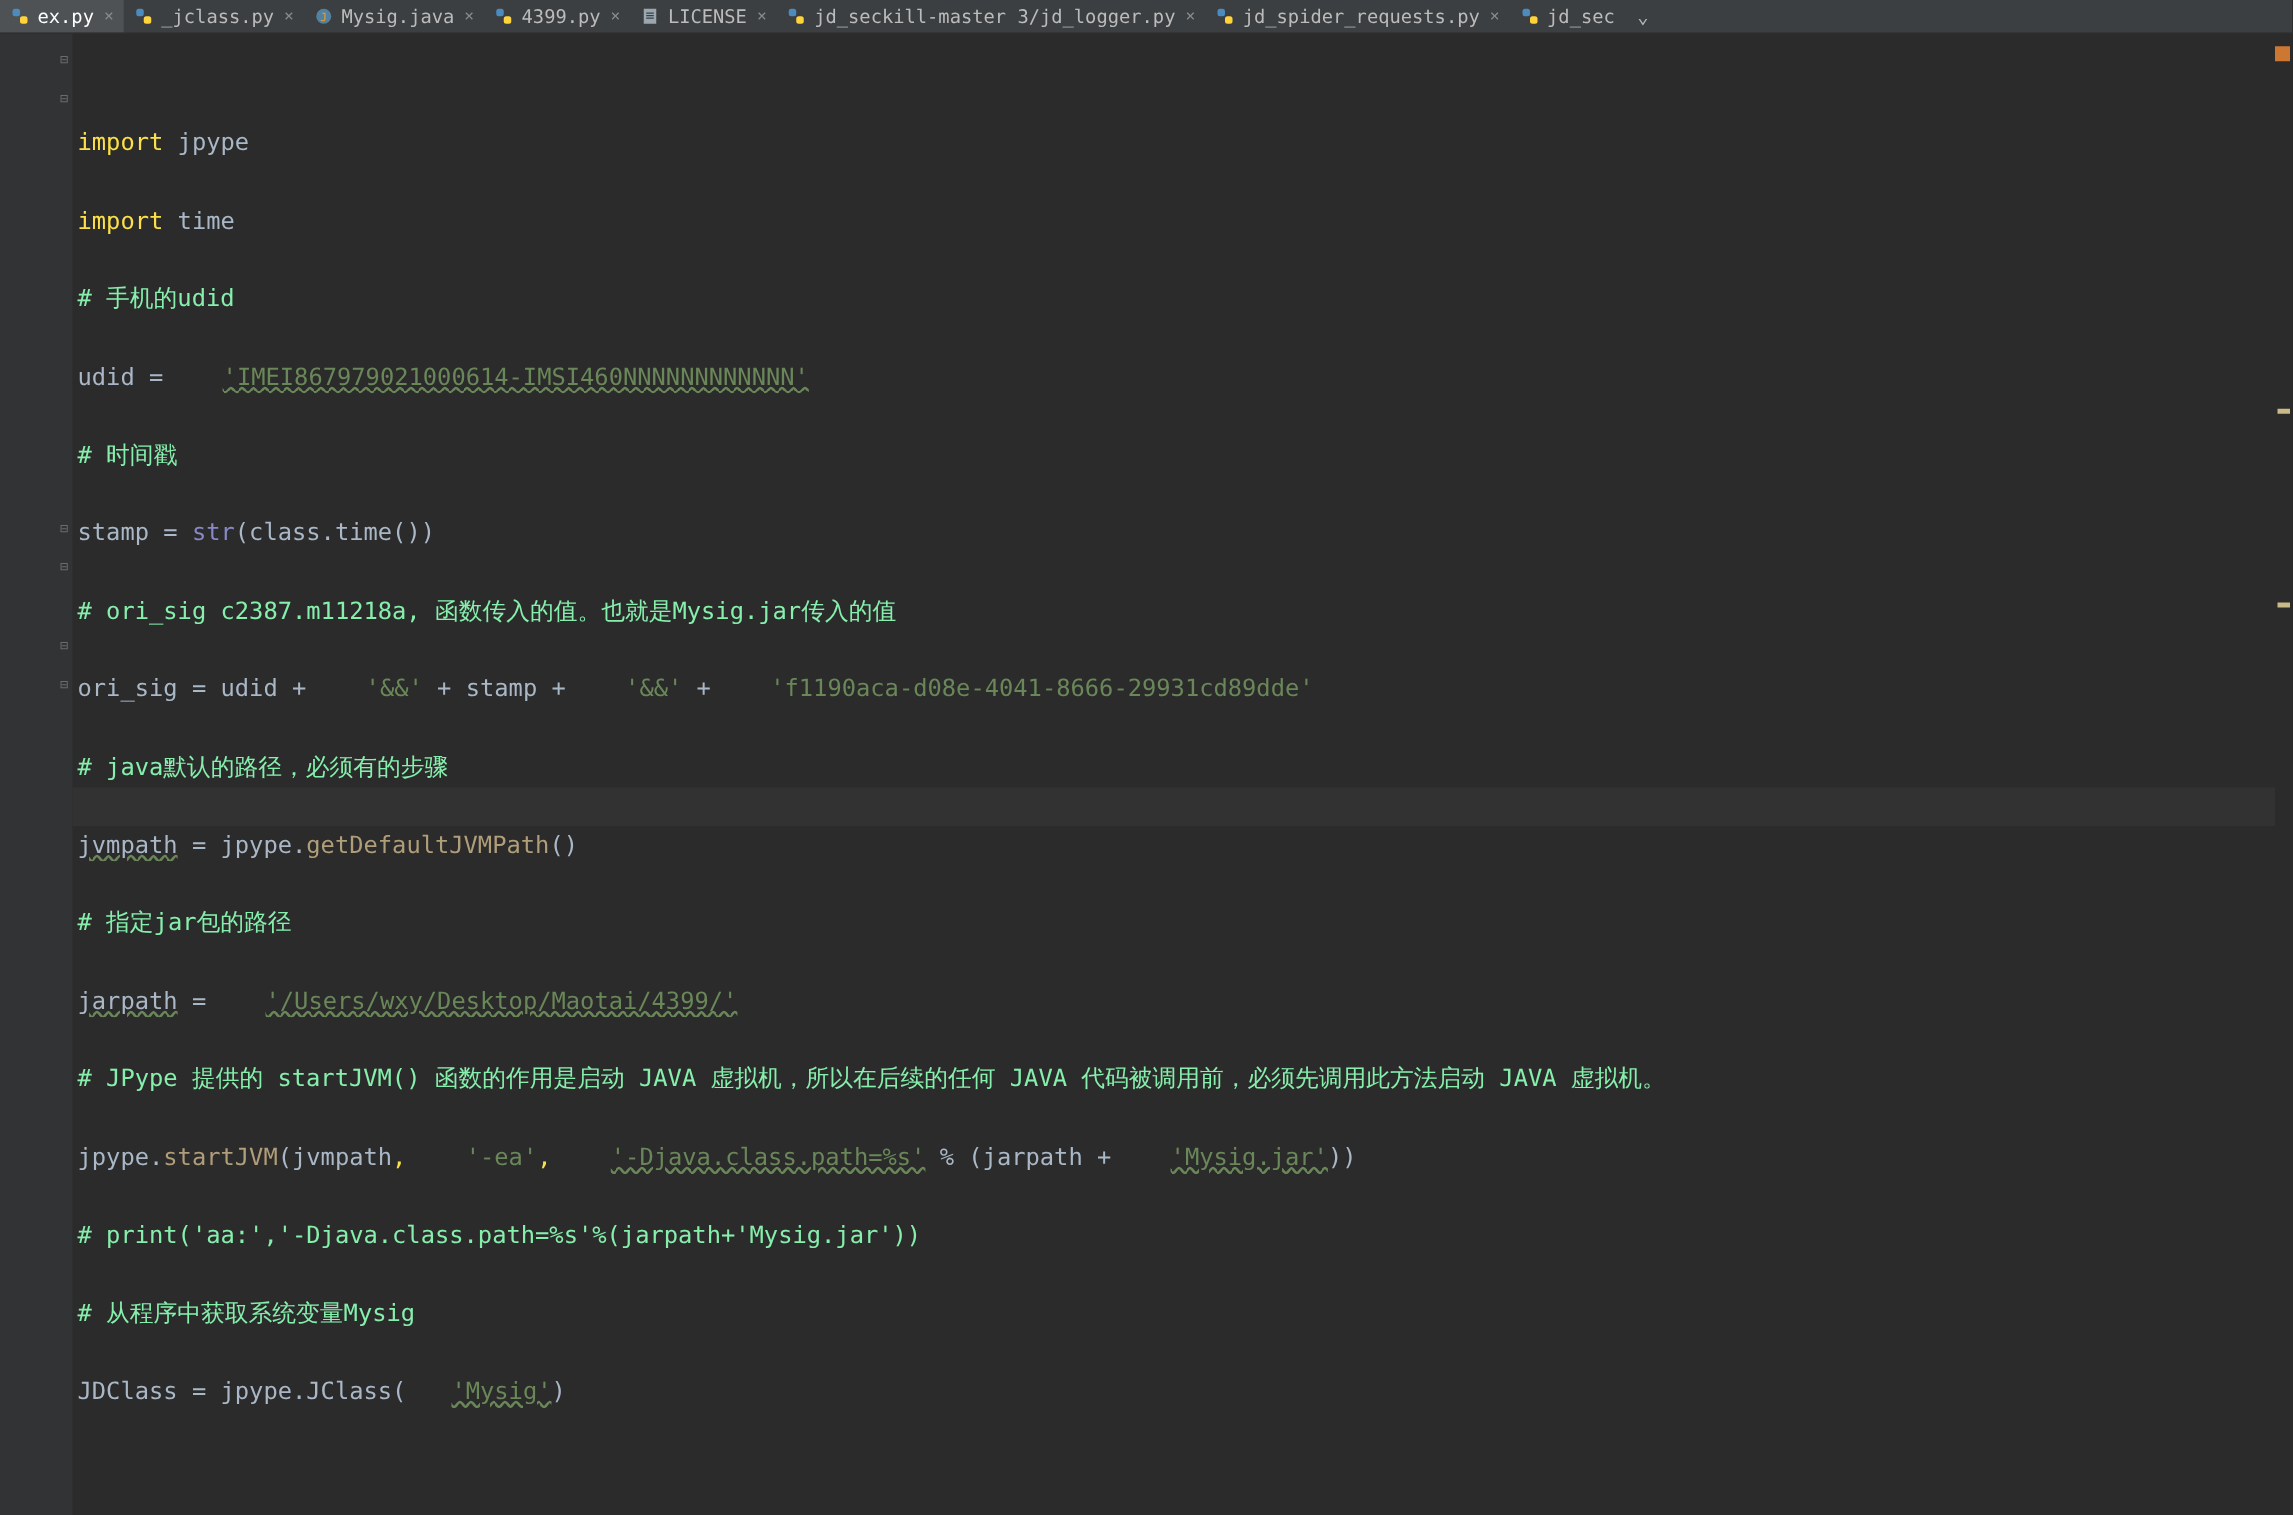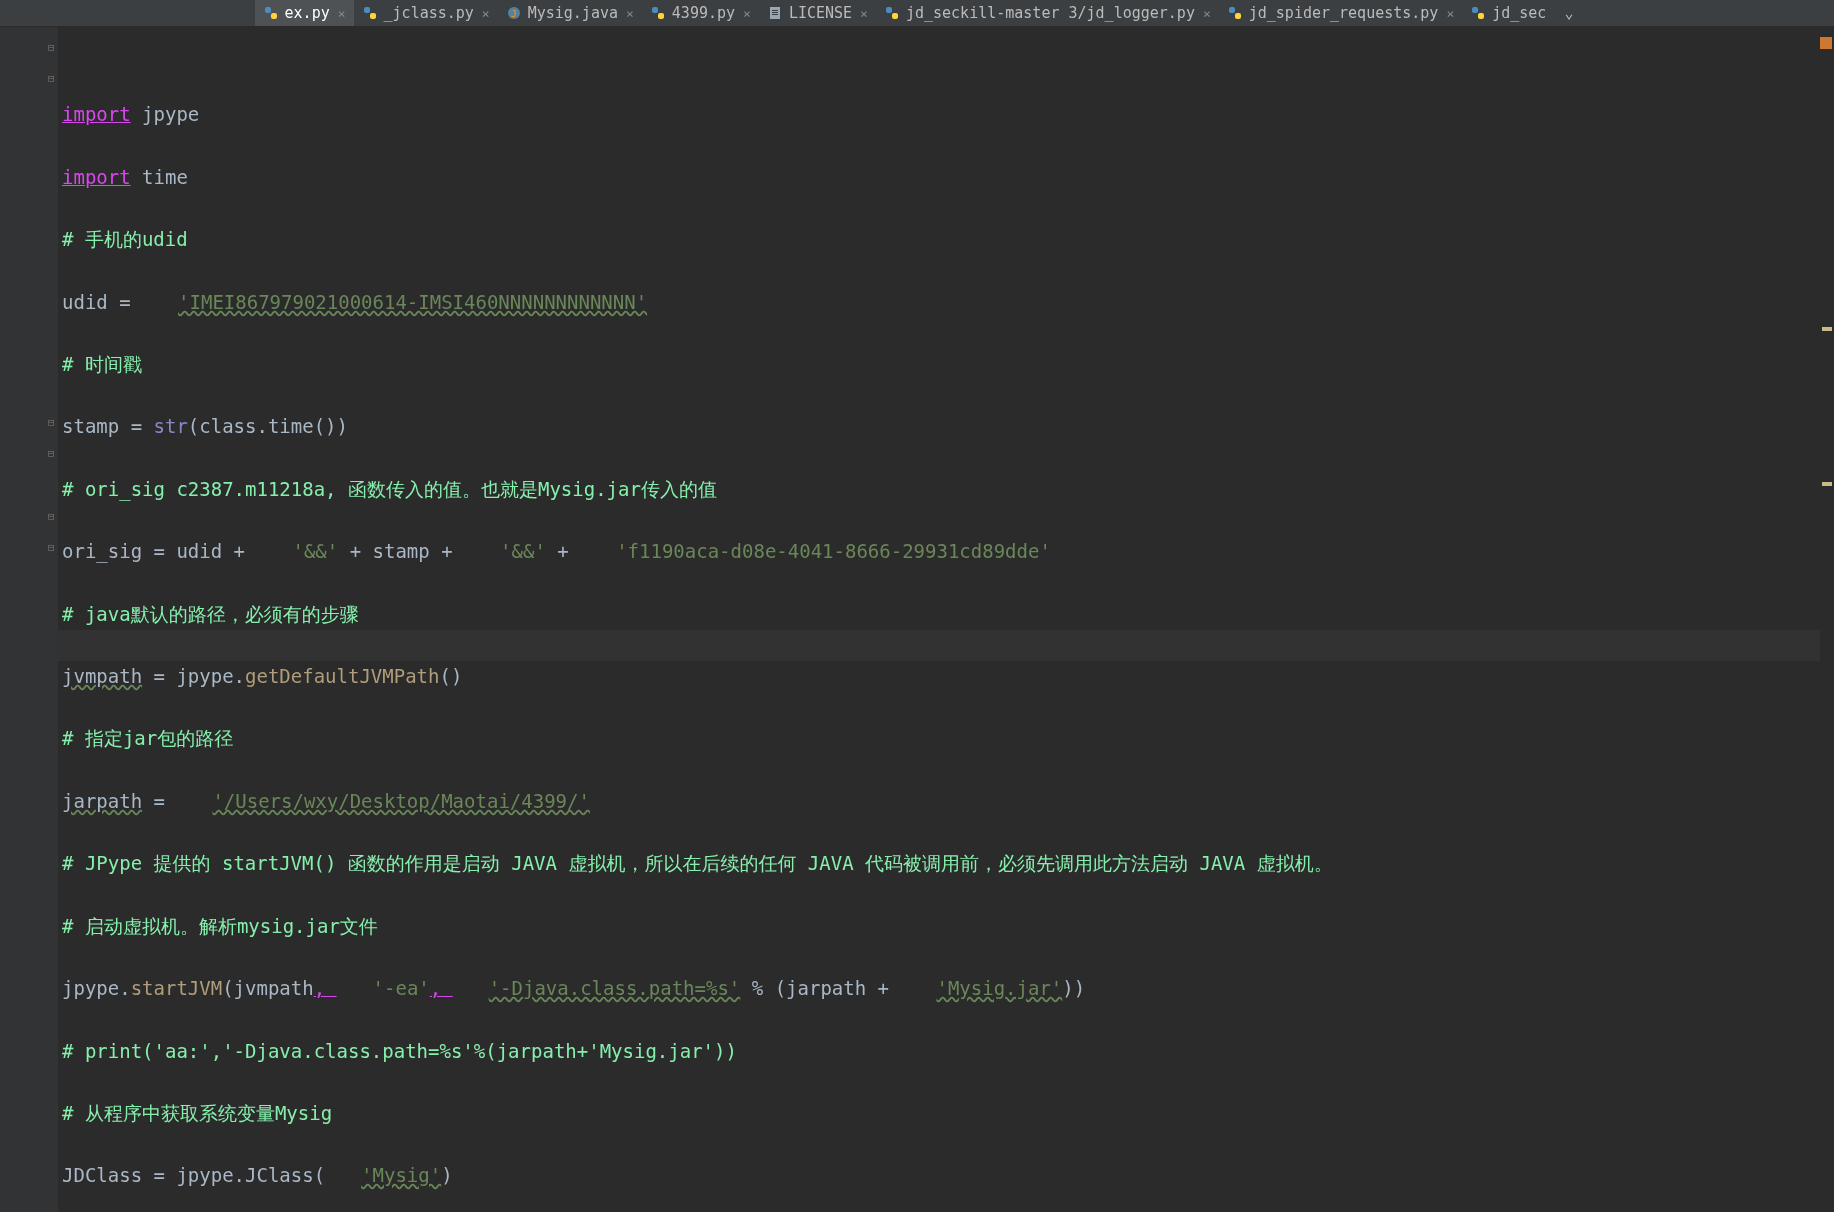--- a/index.html
+++ b/index.html
@@ -1,26 +1,26 @@
 <!DOCTYPE html>
 <html><head>
 <meta charset="utf-8">
 <style>
   html,body{margin:0;padding:0;width:1834px;height:1212px;background:#2b2b2b;color:#a9b7c6;font-family:"Menlo","Consolas",monospace;font-size:19px;overflow:hidden;}
-  .tabbar{display:flex;align-items:center;height:26px;background:#3c3f41;border-bottom:1px solid #2b2b2b;padding-left:0;overflow:hidden;justify-content:center;}
+  .tabbar{display:flex;align-items:center;height:26px;background:#3c3f41;border-bottom:1px solid #2b2b2b;padding-left:0;overflow:hidden;}
   .tab{display:flex;align-items:center;height:26px;padding:0 8px 0 8px;color:#bbb;font-size:15px;cursor:pointer;white-space:nowrap;}
   .tab.active{background:#4e5254;color:#fff;}
   .tab .ico{width:16px;height:16px;margin-right:6px;display:inline-flex;align-items:center;justify-content:center;}
   .tab .close{margin-left:8px;color:#8a8a8a;font-size:13px;}
   .tab-chevron{margin-left:4px;color:#bbb;font-size:15px;padding:0 6px;}
   .editor{position:relative;display:flex;height:calc(100% - 26px);}
   .gutter{width:58px;background:#313335;flex-shrink:0;position:relative;}
   .code{flex:1;padding:10px 0 0 4px;line-height:31.2px;white-space:pre;position:relative;}
   .fold{position:absolute;left:48px;color:#6b6b6b;font-size:11px;}
-  .kw{color:#d946ef;text-decoration:underline;}
+  .kw{color:#fde047;}
   .str{color:#6a8759;margin-left:36px;}
   .cmt{color:#86efac;}
   .fn{color:#b09d79;}
   .builtin{color:#8888c6;}
   .und{text-decoration:underline;text-decoration-style:wavy;text-decoration-color:#6a8759;}
   .current-line{position:absolute;left:0;right:14px;height:31px;background:#323232;z-index:0;}
   .code > .line{position:relative;z-index:1;}
   .warn{position:absolute;right:2px;width:10px;height:4px;background:#c9ba86;}
   .err-stripe{position:absolute;right:2px;top:10px;width:12px;height:12px;background:#cc7832;}
   .rmargin{position:absolute;top:0;right:0;width:14px;height:100%;background:#2b2b2b;}
@@ -133,21 +133,20 @@
 <div class="line"><span>udid = </span><span class="str und">'IMEI867979021000614-IMSI460NNNNNNNNNNNN'</span></div>
 <div class="line cmt"># 时间戳</div>
 <div class="line"><span>stamp = </span><span class="builtin">str</span><span>(class.time())</span></div>
 <div class="line cmt"># ori_sig c2387.m11218a, 函数传入的值。也就是Mysig.jar传入的值</div>
 <div class="line"><span>ori_sig = udid + </span><span class="str">'&amp;&amp;'</span><span> + stamp + </span><span class="str">'&amp;&amp;'</span><span> + </span><span class="str">'f1190aca-d08e-4041-8666-29931cd89dde'</span></div>
 <div class="line cmt"># java默认的路径，必须有的步骤</div>
 <div class="line"><span class="und">jvmpath</span><span> = jpype.</span><span class="fn">getDefaultJVMPath</span><span>()</span></div>
 <div class="line cmt"># 指定jar包的路径</div>
 <div class="line"><span class="und">jarpath</span><span> = </span><span class="str und">'/Users/wxy/Desktop/Maotai/4399/'</span></div>
 <div class="line cmt"># JPype 提供的 startJVM() 函数的作用是启动 JAVA 虚拟机，所以在后续的任何 JAVA 代码被调用前，必须先调用此方法启动 JAVA 虚拟机。</div>
-<div class="line cmt"># 启动虚拟机。解析mysig.jar文件</div>
 <div class="line"><span>jpype.</span><span class="fn">startJVM</span><span>(jvmpath</span><span class="kw">, </span><span class="str">'-ea'</span><span class="kw">, </span><span class="str und">'-Djava.class.path=%s'</span><span> % (jarpath + </span><span class="str und">'Mysig.jar'</span><span>))</span></div>
 <div class="line cmt"># print('aa:','-Djava.class.path=%s'%(jarpath+'Mysig.jar'))</div>
 <div class="line cmt"># 从程序中获取系统变量Mysig</div>
 <div class="line"><span>JDClass = jpype.JClass(</span><span class="str und">'Mysig'</span><span>)</span></div>
 
 
 
 
 
   </div>

